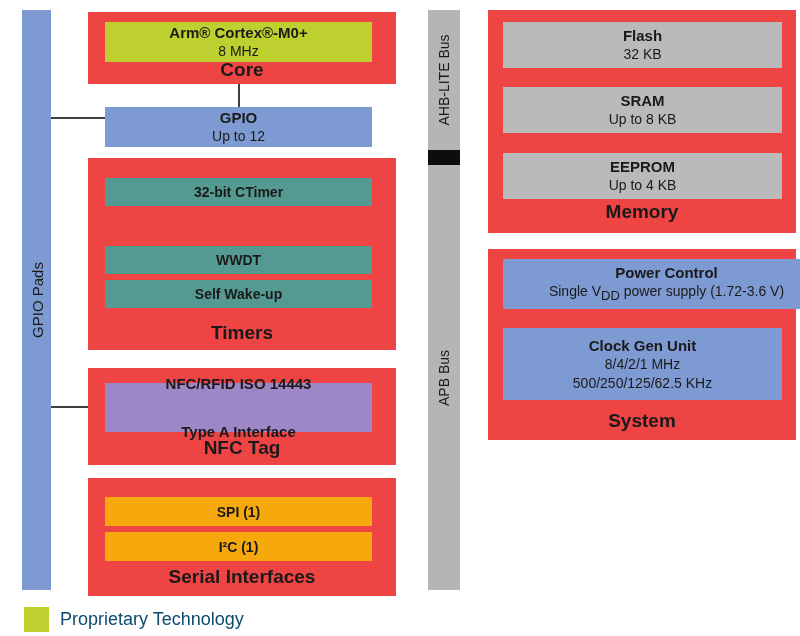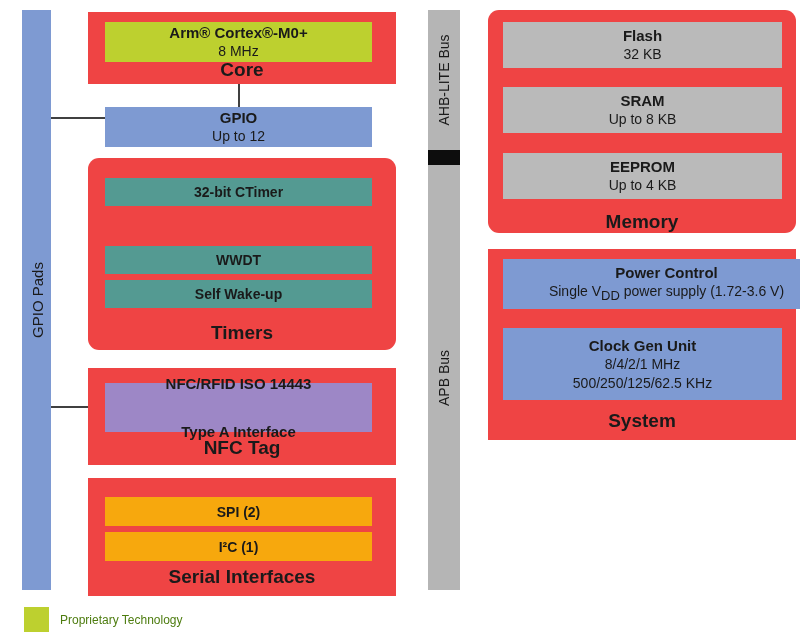--- a/index.html
+++ b/index.html
@@ -35,21 +35,21 @@
     position:absolute; left:50%; top:50%;
     transform:translate(-50%,-50%) rotate(-90deg);
     white-space:nowrap; font-size:15px; color:#1a1a1a;
   }
   .bus-seg { position:relative; width:100%; }
   .bus-seg .vtext { font-size:14px; }
   .conn-h { position:absolute; height:2px; background:#404040; }
   .conn-v { position:absolute; width:2px;  background:#404040; }
   .legend-swatch { position:absolute; }
   .legend-label {
-    position:absolute; font-size:12px; color:#4d7c0f;
+    position:absolute; font-size:18px; color:#0c4a6e;
     display:flex; align-items:center;
   }
   sub.vdd { font-size:13px; }
 </style>
 </head>
 <body>
 
 <div class="canvas">
 
   <div class="vbar blue" style="left:22px; top:10px; width:29px; height:580px;">
@@ -68,65 +68,65 @@
       <span class="sub">8 MHz</span>
     </div>
     <div class="section-label" style="bottom:3px;">Core</div>
   </div>
 
   <div class="block blue" style="left:105px; top:107px; width:267px; height:40px;">
     <span class="title">GPIO</span>
     <span class="sub">Up to 12</span>
   </div>
 
-  <div class="section" style="left:88px; top:158px; width:308px; height:192px;border-radius:11px;">
+  <div class="section" style="left:88px; top:158px; width:308px; height:192px;">
     <div class="row-block teal" style="left:17px; top:20px; width:267px; height:28px;">32-bit CTimer</div>
     <div class="row-block teal" style="left:17px; top:88px; width:267px; height:28px;">WWDT</div>
     <div class="row-block teal" style="left:17px; top:122px; width:267px; height:28px;">Self Wake-up</div>
     <div class="section-label" style="bottom:6px;">Timers</div>
   </div>
 
   <div class="section" style="left:88px; top:368px; width:308px; height:97px;">
     <div class="block purple" style="left:17px; top:15px; width:267px; height:49px;gap:29px;">
       <span class="title">NFC/RFID ISO 14443</span>
       <span class="title">Type A Interface</span>
     </div>
     <div class="section-label" style="bottom:6px;">NFC Tag</div>
   </div>
 
   <div class="section" style="left:88px; top:478px; width:308px; height:118px;">
-    <div class="row-block orange" style="left:17px; top:19px; width:267px; height:29px;">SPI (2)</div>
+    <div class="row-block orange" style="left:17px; top:19px; width:267px; height:29px;">SPI (1)</div>
     <div class="row-block orange" style="left:17px; top:54px; width:267px; height:29px;">I²C (1)</div>
     <div class="section-label" style="bottom:8px;">Serial Interfaces</div>
   </div>
 
   <div class="vbar" style="left:428px; top:10px; width:32px; height:580px; background:#b5b5b5;">
     <div class="bus-seg" style="height:140px;">
       <span class="vtext">AHB-LITE Bus</span>
     </div>
     <div class="bus-seg" style="height:15px; background:#0d0d0d;"></div>
     <div class="bus-seg" style="height:425px;">
       <span class="vtext">APB Bus</span>
     </div>
   </div>
 
-  <div class="section" style="left:488px; top:10px; width:308px; height:223px;border-radius:11px;">
+  <div class="section" style="left:488px; top:10px; width:308px; height:223px;">
     <div class="block mgray" style="left:15px; top:12px; width:279px; height:46px;">
       <span class="title">Flash</span>
       <span class="sub">32 KB</span>
     </div>
     <div class="block mgray" style="left:15px; top:77px; width:279px; height:46px;">
       <span class="title">SRAM</span>
       <span class="sub">Up to 8 KB</span>
     </div>
     <div class="block mgray" style="left:15px; top:143px; width:279px; height:46px;">
       <span class="title">EEPROM</span>
       <span class="sub">Up to 4 KB</span>
     </div>
-    <div class="section-label" style="bottom:0;">Memory</div>
+    <div class="section-label" style="bottom:10px;">Memory</div>
   </div>
 
   <div class="section" style="left:488px; top:249px; width:308px; height:191px;">
     <div class="block blue" style="left:15px; top:10px; width:279px; height:50px;padding-left:24px;">
       <span class="title">Power Control</span>
       <span class="sub"><span>Single V</span><sub class="vdd">DD</sub><span> power supply (1.72-3.6 V)</span></span>
     </div>
     <div class="block blue" style="left:15px; top:79px; width:279px; height:72px;">
       <span class="title">Clock Gen Unit</span>
       <span class="sub">8/4/2/1 MHz</span>

